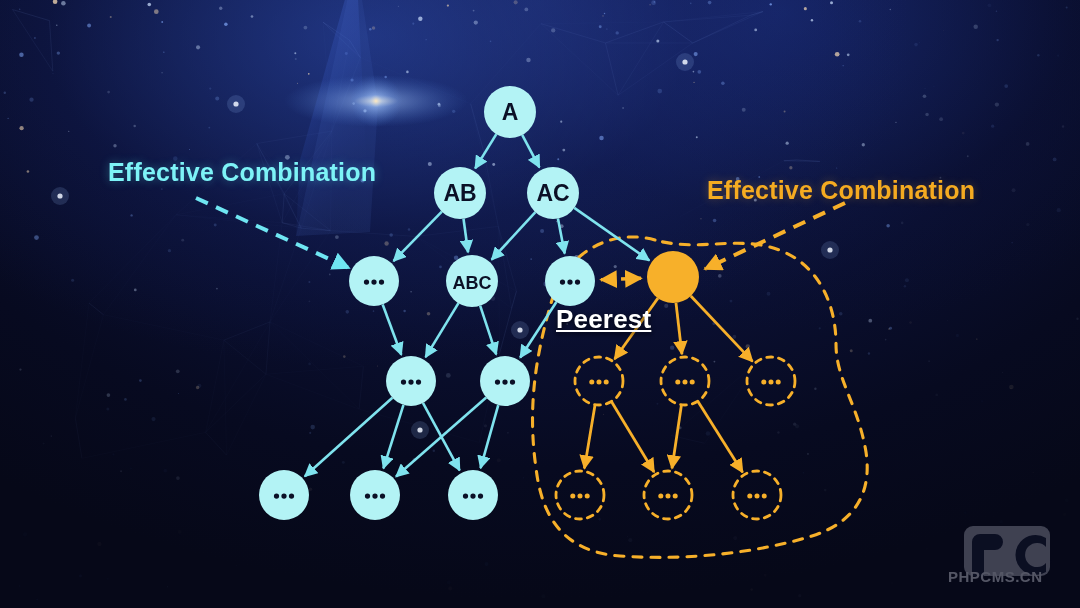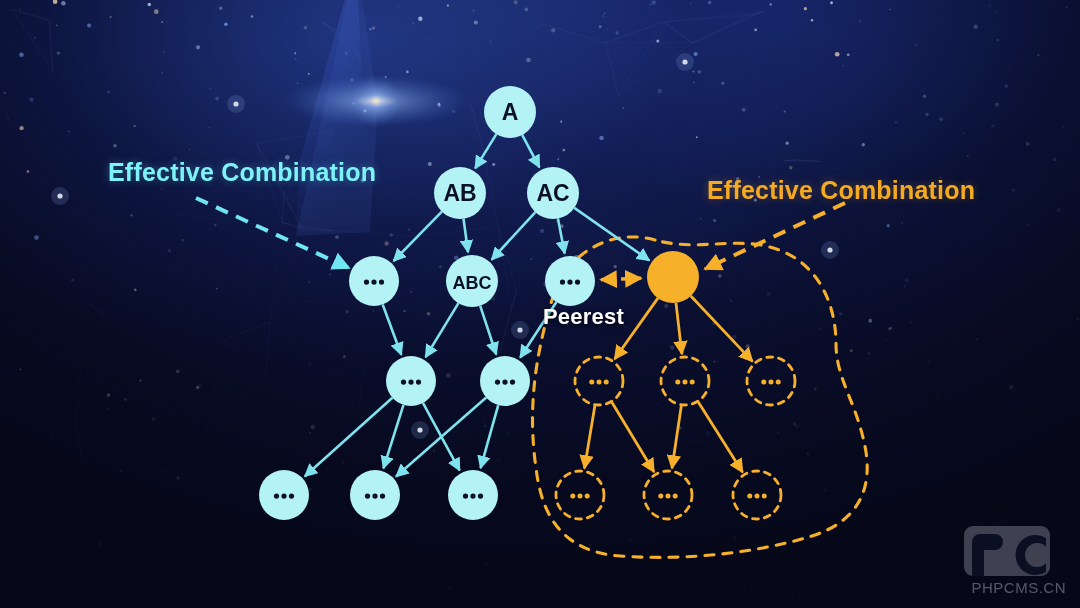--- a/index.html
+++ b/index.html
@@ -10,26 +10,26 @@
       radial-gradient(760px 460px at 34% 6%, rgba(47,79,180,0.50) 0%, rgba(22,36,104,0.26) 42%, rgba(8,12,42,0.0) 72%),
       radial-gradient(620px 420px at 72% 2%, rgba(32,56,150,0.40) 0%, rgba(14,22,70,0.18) 48%, rgba(8,12,42,0.0) 76%),
       radial-gradient(900px 600px at 50% 0%, #1a2764 0%, #101a4b 28%, #0a0f30 56%, #070a20 78%, #060818 100%),
       linear-gradient(180deg,#141f55 0%,#0d1540 30%,#090d2c 58%,#070a1e 80%,#060817 100%);
   }
   #stage>*{position:absolute;}
   svg.layer{left:0;top:0;width:1080px;height:608px;overflow:visible;}
   .lbl{position:absolute;white-space:nowrap;font-weight:bold;letter-spacing:.2px;}
   #lbl-attr{left:108px;top:158px;font-size:25px;color:#7df3f7;text-shadow:0 0 10px rgba(90,235,245,.35);}
   #lbl-eff{left:707px;top:176px;font-size:25px;color:#f5ab21;text-shadow:0 0 10px rgba(245,171,33,.30);}
-  #lbl-peer{left:543px;top:304px;font-size:22px;color:#ffffff;text-shadow:0 2px 5px rgba(0,0,0,.75);}
+  #lbl-peer{left:556px;top:304px;font-size:26px;color:#ffffff;text-shadow:0 2px 5px rgba(0,0,0,.75);text-decoration:underline;}
   .nodeTxt{font-family:"Liberation Sans",sans-serif;font-weight:bold;fill:#0b1026;}
   
   #wm{right:14px;bottom:12px;width:118px;height:74px;opacity:.40;}
-  #wm .wmtxt{position:absolute;left:0;bottom:0;width:118px;text-align:right;
-    font-size:15px;font-weight:normal;color:#c9cbd8;letter-spacing:.5px;}
+  #wm .wmtxt{position:absolute;left:0;bottom:11px;width:118px;text-align:left;
+    font-size:15px;font-weight:bold;color:#c9cbd8;letter-spacing:.5px;}
 </style>
 </head>
 <body>
 
 <div id="stage">
 
   <svg class="layer" id="bg">
       <line x1="783.871569584064" y1="160.772339860395" x2="796.6768894282527" y2="159.91287012462328" stroke="#8fb0ff" stroke-width="0.7" opacity="0.13474284714341436"></line>
       <line x1="783.871569584064" y1="160.772339860395" x2="679.6577194471181" y2="216.77654722293713" stroke="#8fb0ff" stroke-width="0.7" opacity="0.02"></line>
       <line x1="783.871569584064" y1="160.772339860395" x2="819.8723463015036" y2="161.40189277857166" stroke="#8fb0ff" stroke-width="0.7" opacity="0.10763167669081032"></line>

